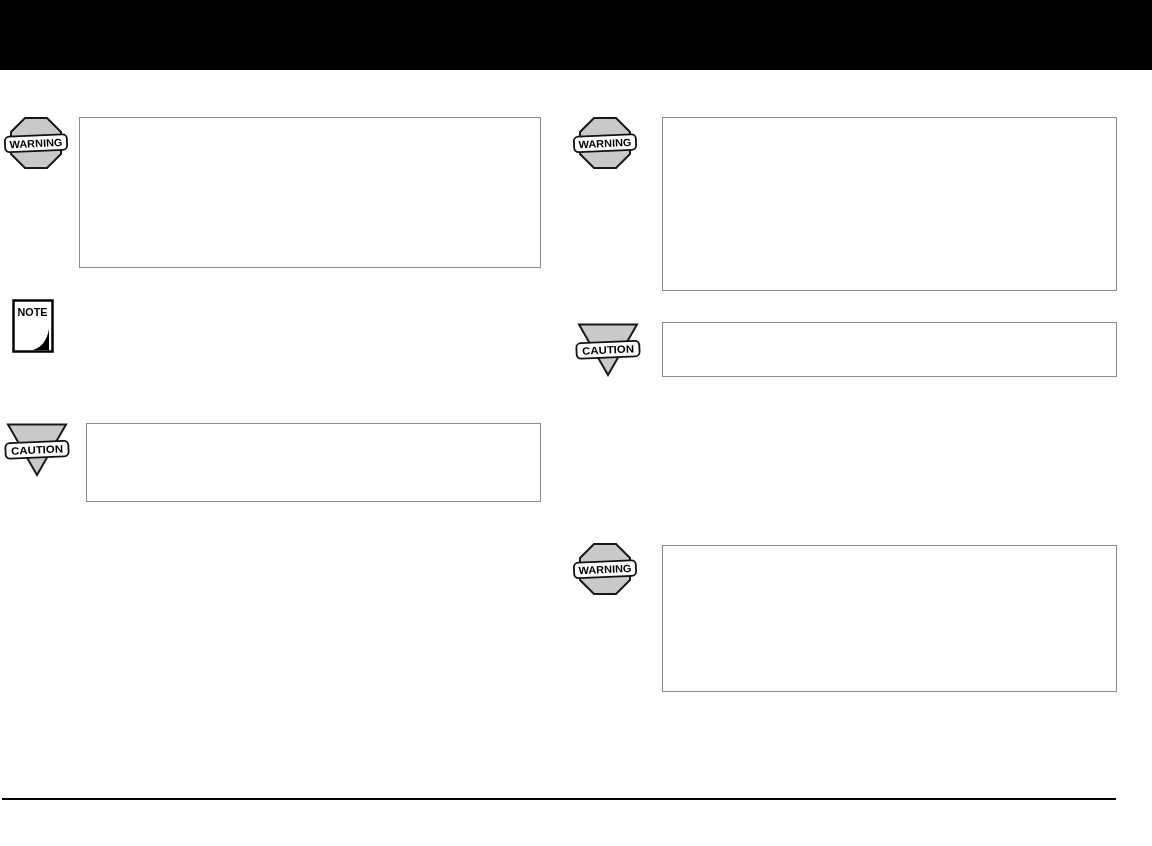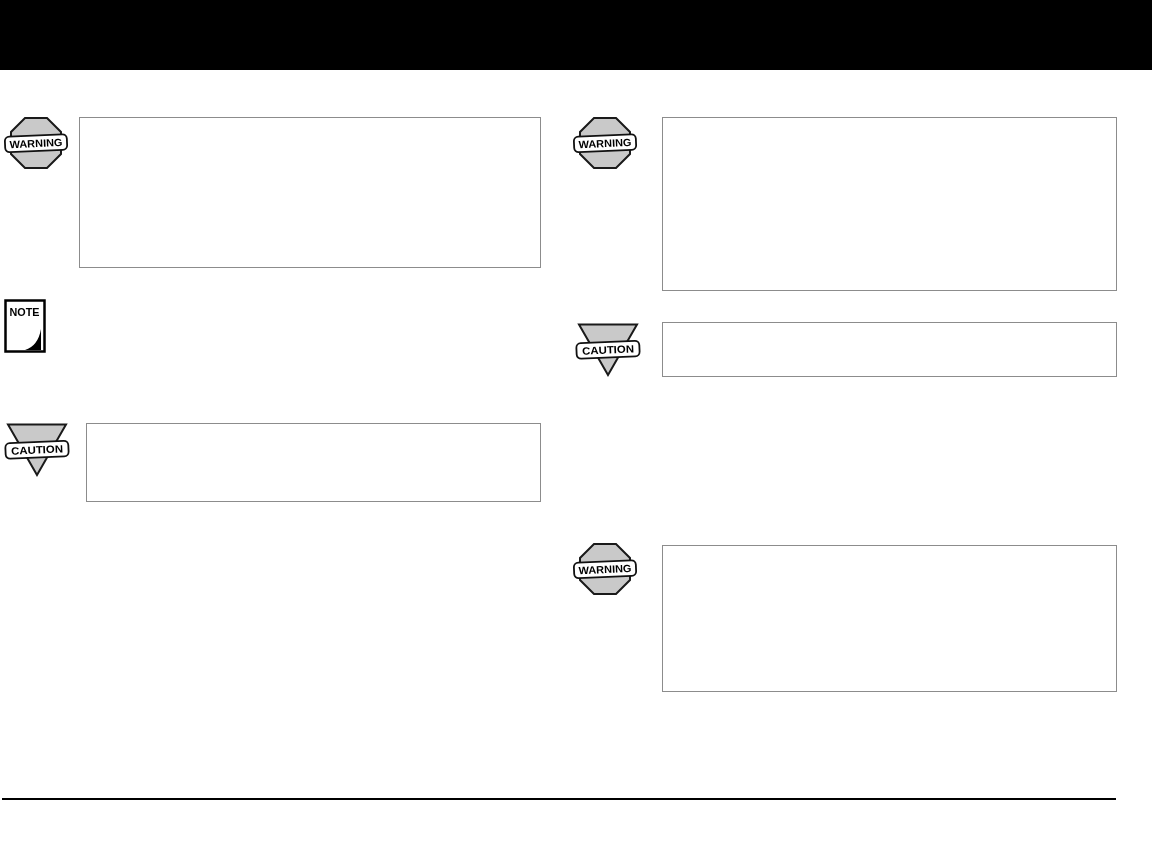--- a/index.html
+++ b/index.html
@@ -62,21 +62,21 @@
     <svg width="64" height="54" viewBox="0 0 64 54">
       <polygon class="badge-shape" points="21,2 43,2 57,16 57,38 43,52 21,52 7,38 7,16"></polygon>
       <g transform="rotate(-2.5 32 27)">
         <rect class="ribbon" x="1" y="19.5" width="62" height="15.5" rx="4.5"></rect>
         <text x="32" y="31" font-size="10.5" text-anchor="middle" textLength="53" lengthAdjust="spacingAndGlyphs">WARNING</text>
       </g>
     </svg>
   </div>
   <div class="callout-box" style="left:79px; top:117px; width:462px; height:151px;"></div>
 
-  <div class="badge" style="left:4px; top:299px;">
+  <div class="badge" style="left:12px; top:299px;">
     <svg width="42" height="54" viewBox="0 0 42 54">
       <rect class="note-page" x="1.5" y="1.5" width="39" height="51"></rect>
       <text x="20.5" y="16.5" font-size="11" text-anchor="middle" textLength="30" lengthAdjust="spacingAndGlyphs">NOTE</text>
       <path class="note-fold" d="M 21,51 Q 34,47 37,30 L 37,51 Z"></path>
     </svg>
   </div>
 
   <div class="badge" style="left:4px; top:421px;">
     <svg width="66" height="57" viewBox="0 0 66 57">
       <polygon class="badge-shape" points="4,3.5 62,3.5 33,54"></polygon>

